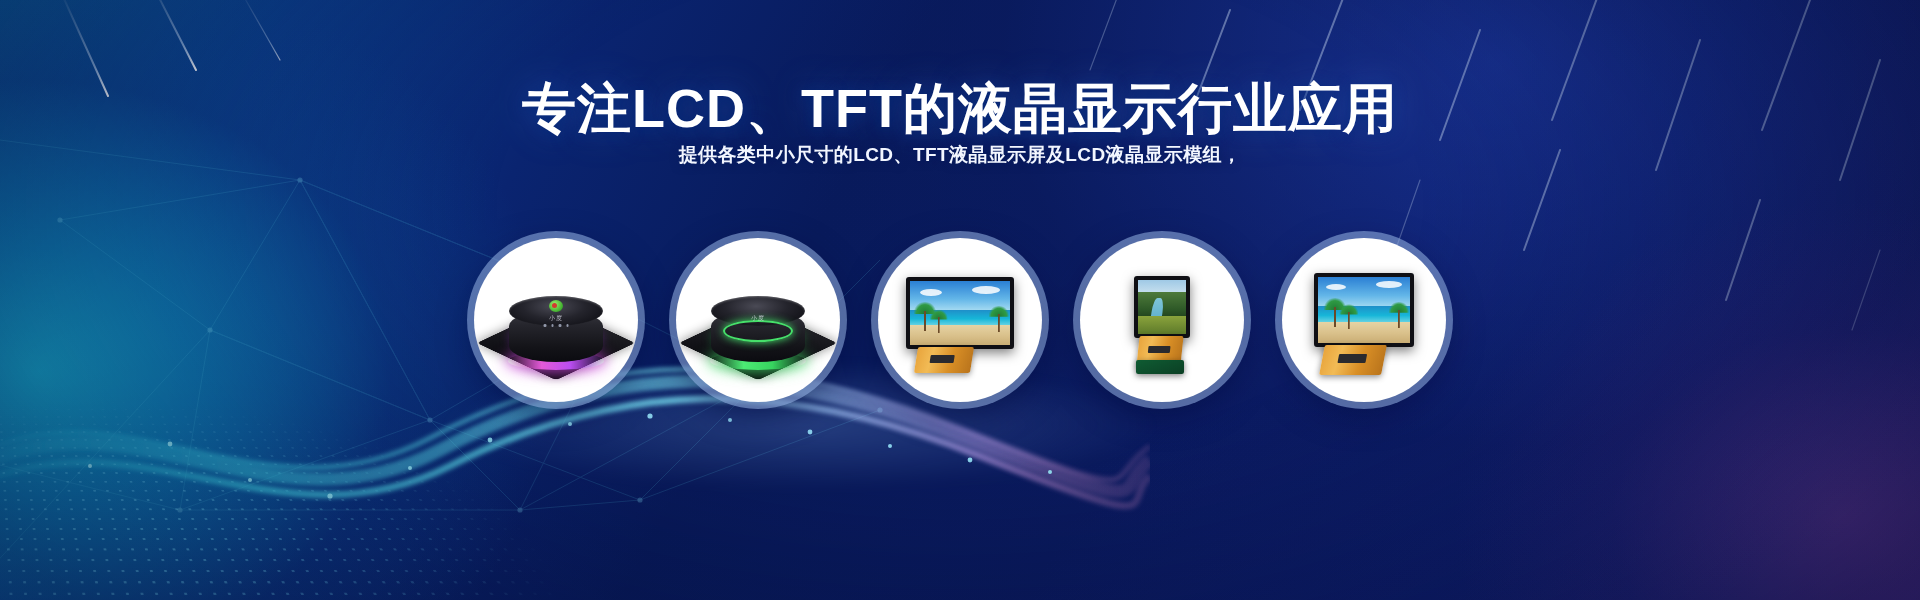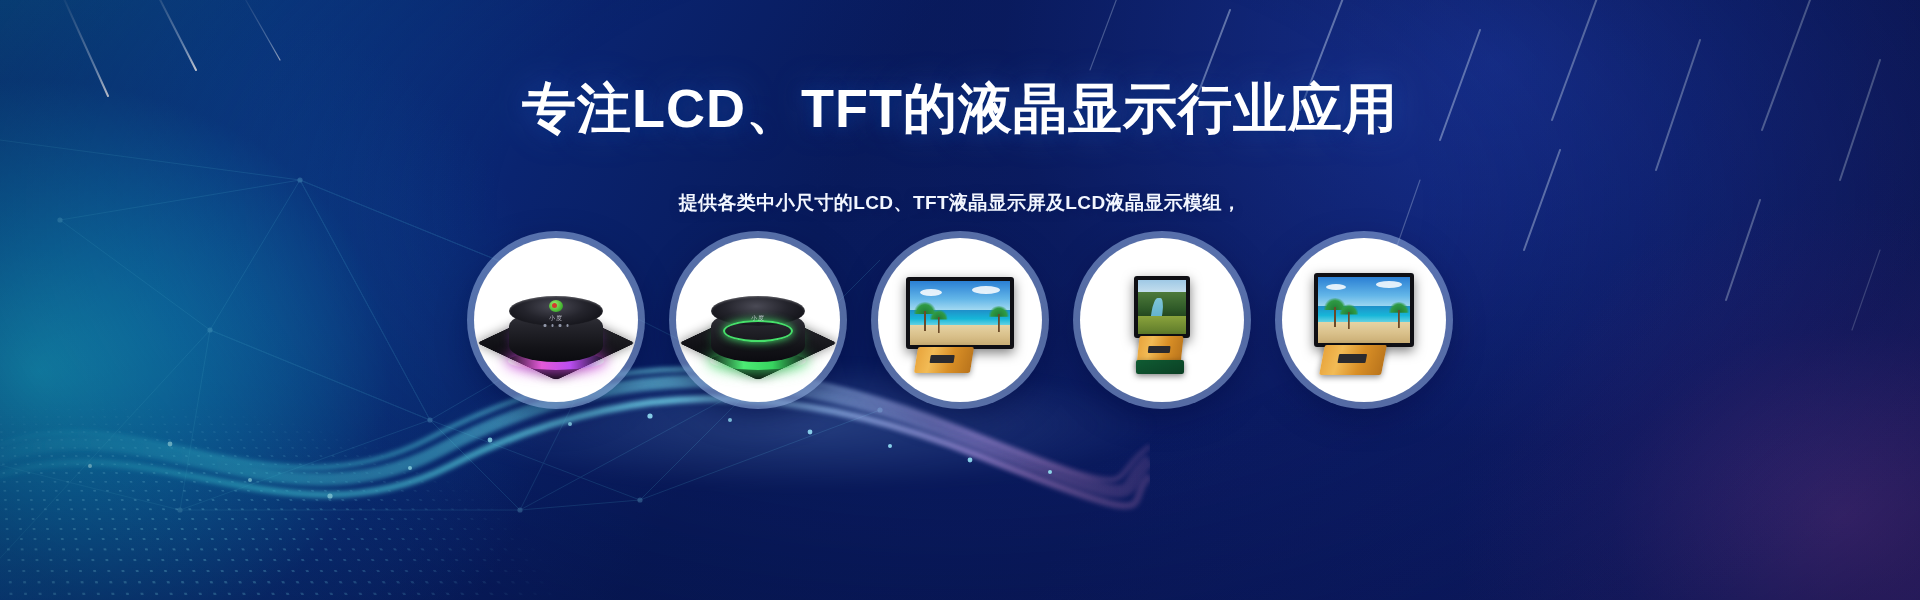--- a/index.html
+++ b/index.html
@@ -58,21 +58,21 @@
     text-shadow:0 2px 14px rgba(0,40,120,0.85), 0 0 34px rgba(90,150,255,0.35);
     white-space:nowrap;
     margin-top:12px;
   }
   .subline{
     position:absolute; left:0; width:1920px; text-align:center;
     color:#f2f6ff; font-size:19px; font-weight:bold; letter-spacing:.4px;
     text-shadow:0 1px 8px rgba(0,25,90,0.9);
     white-space:nowrap;
   }
-  .sub1{ top:142px;margin-top:48px; }
+  .sub1{ top:142px; }
   .sub2{ top:178px; }
 
   
   .circles{
     position:absolute; top:238px; left:0; width:1920px;
     display:flex; justify-content:center; align-items:flex-start; gap:38px;
   }
   .circle{
     position:relative; width:164px; height:164px; border-radius:50%;
     background:#ffffff;

